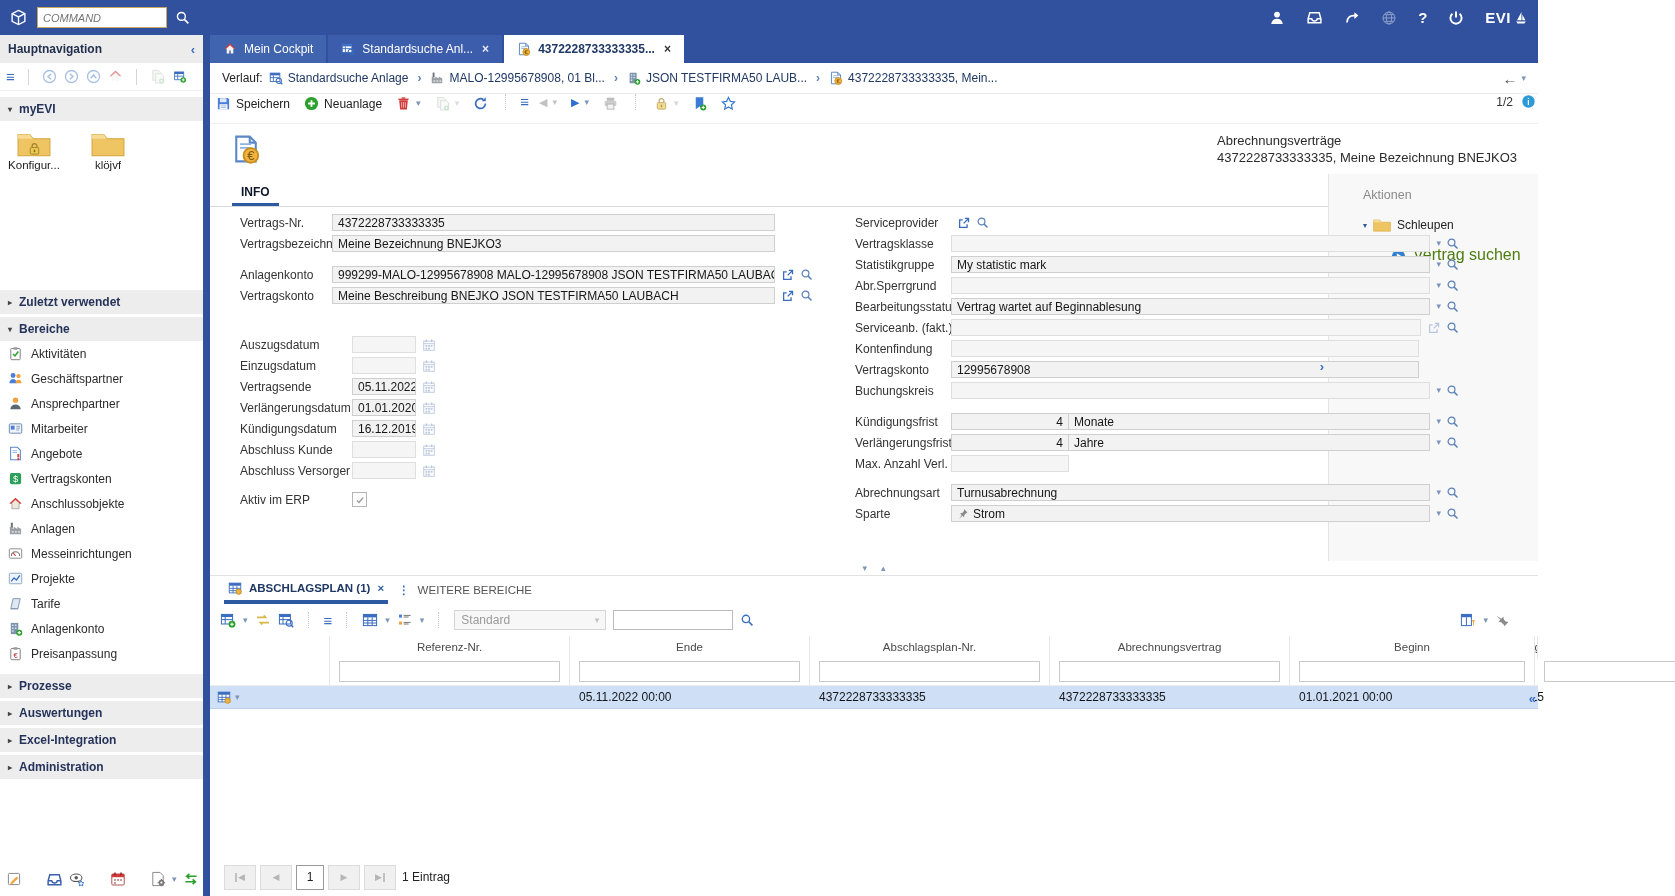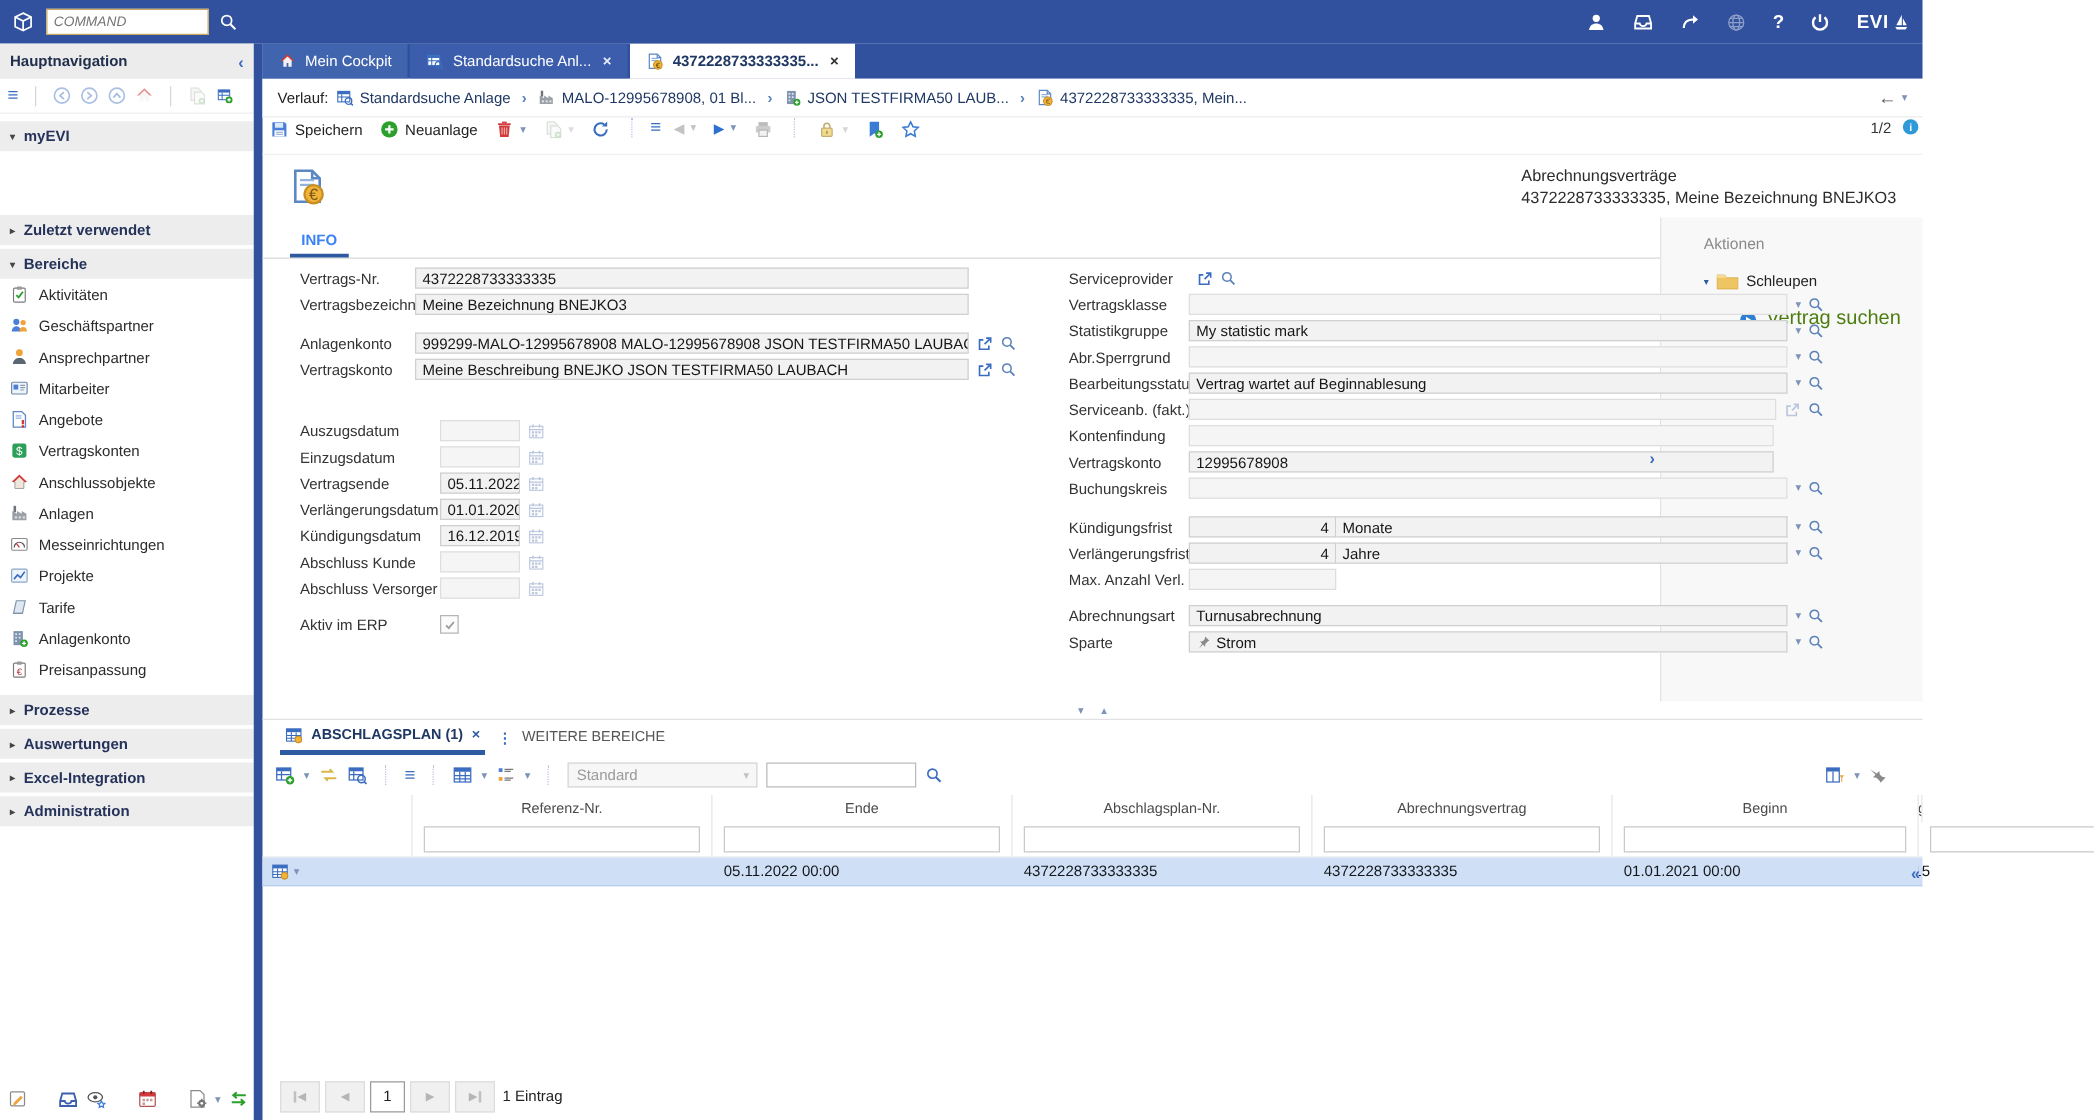--- a/index.html
+++ b/index.html
@@ -68,21 +68,21 @@
 
   
   .titleblock{height:50px;display:flex;align-items:center;padding:0 21px;gap:14px;flex-shrink:0;justify-content:space-between;}
   .tb-texts{display:flex;flex-direction:column;gap:2px;font-size:13px;color:#2b2b2b;}
 
   
   .content{height:387px;display:flex;min-height:0;flex-shrink:0;position:relative;}
   .form-area{flex:1;position:relative;min-width:0;}
   .infotabs{position:absolute;left:0;right:0;top:6px;height:26px;border-bottom:1px solid #d9d9d9;}
   .infotab{position:absolute;left:22px;top:0;height:23px;padding:0 9px;font-size:12px;font-weight:bold;
-           color:#3b82f6;border-bottom:3px solid #2d5aa0;display:flex;align-items:center;cursor:pointer;}
+           color:#0f172a;border-bottom:3px solid #2d5aa0;display:flex;align-items:center;cursor:pointer;}
   .fblock{position:absolute;}
   .frow{display:flex;align-items:center;margin-bottom:4px;height:17px;}
   .flab{width:92px;font-size:12px;color:#333;flex-shrink:0;white-space:nowrap;overflow:hidden;}
   .flab2{width:112px;font-size:12px;color:#333;flex-shrink:0;white-space:nowrap;overflow:hidden;}
   .flabR{width:96px;font-size:12px;color:#333;flex-shrink:0;white-space:nowrap;overflow:hidden;}
   .fld{height:17px;background:#f2f2f2;border:1px solid #cfcfcf;font-size:12px;color:#161616;
        padding:0 5px;display:flex;align-items:center;white-space:nowrap;overflow:hidden;box-sizing:border-box;}
   .fld.empty{background:#f5f5f5;border-color:#dedede;}
   .w-main{width:443px;}
   .w-date{width:64px;}
@@ -463,20 +463,39 @@
           </svg>
         <svg class="ic" width="16" height="13">
             <use href="#s-tbladd"></use>
           </svg>
       </div>
 
       <div class="sb-sec" style="margin-top:6px">
         <span class="tri">▾</span>
         <span>myEVI</span>
       </div>
+      <div class="folders">
+        <div class="ftile">
+          <span style="position:relative;display:inline-block">
+            <svg class="ic" width="34" height="26">
+                <use href="#s-folder"></use>
+              </svg>
+            <svg class="ic" width="15" height="15" style="position:absolute;left:10px;top:10px">
+                <use href="#s-lock"></use>
+              </svg>
+          </span>
+          <span class="flabel">Konfigur...</span>
+        </div>
+        <div class="ftile">
+          <svg class="ic" width="34" height="26">
+              <use href="#s-folder"></use>
+            </svg>
+          <span class="flabel">klöjvf</span>
+        </div>
+      </div>
       <div class="sb-gap"></div>
 
       <div class="sb-sec">
         <span class="tri">▸</span>
         <span>Zuletzt verwendet</span>
       </div>
 
       <div class="sb-sec">
         <span class="tri">▾</span>
         <span>Bereiche</span>

